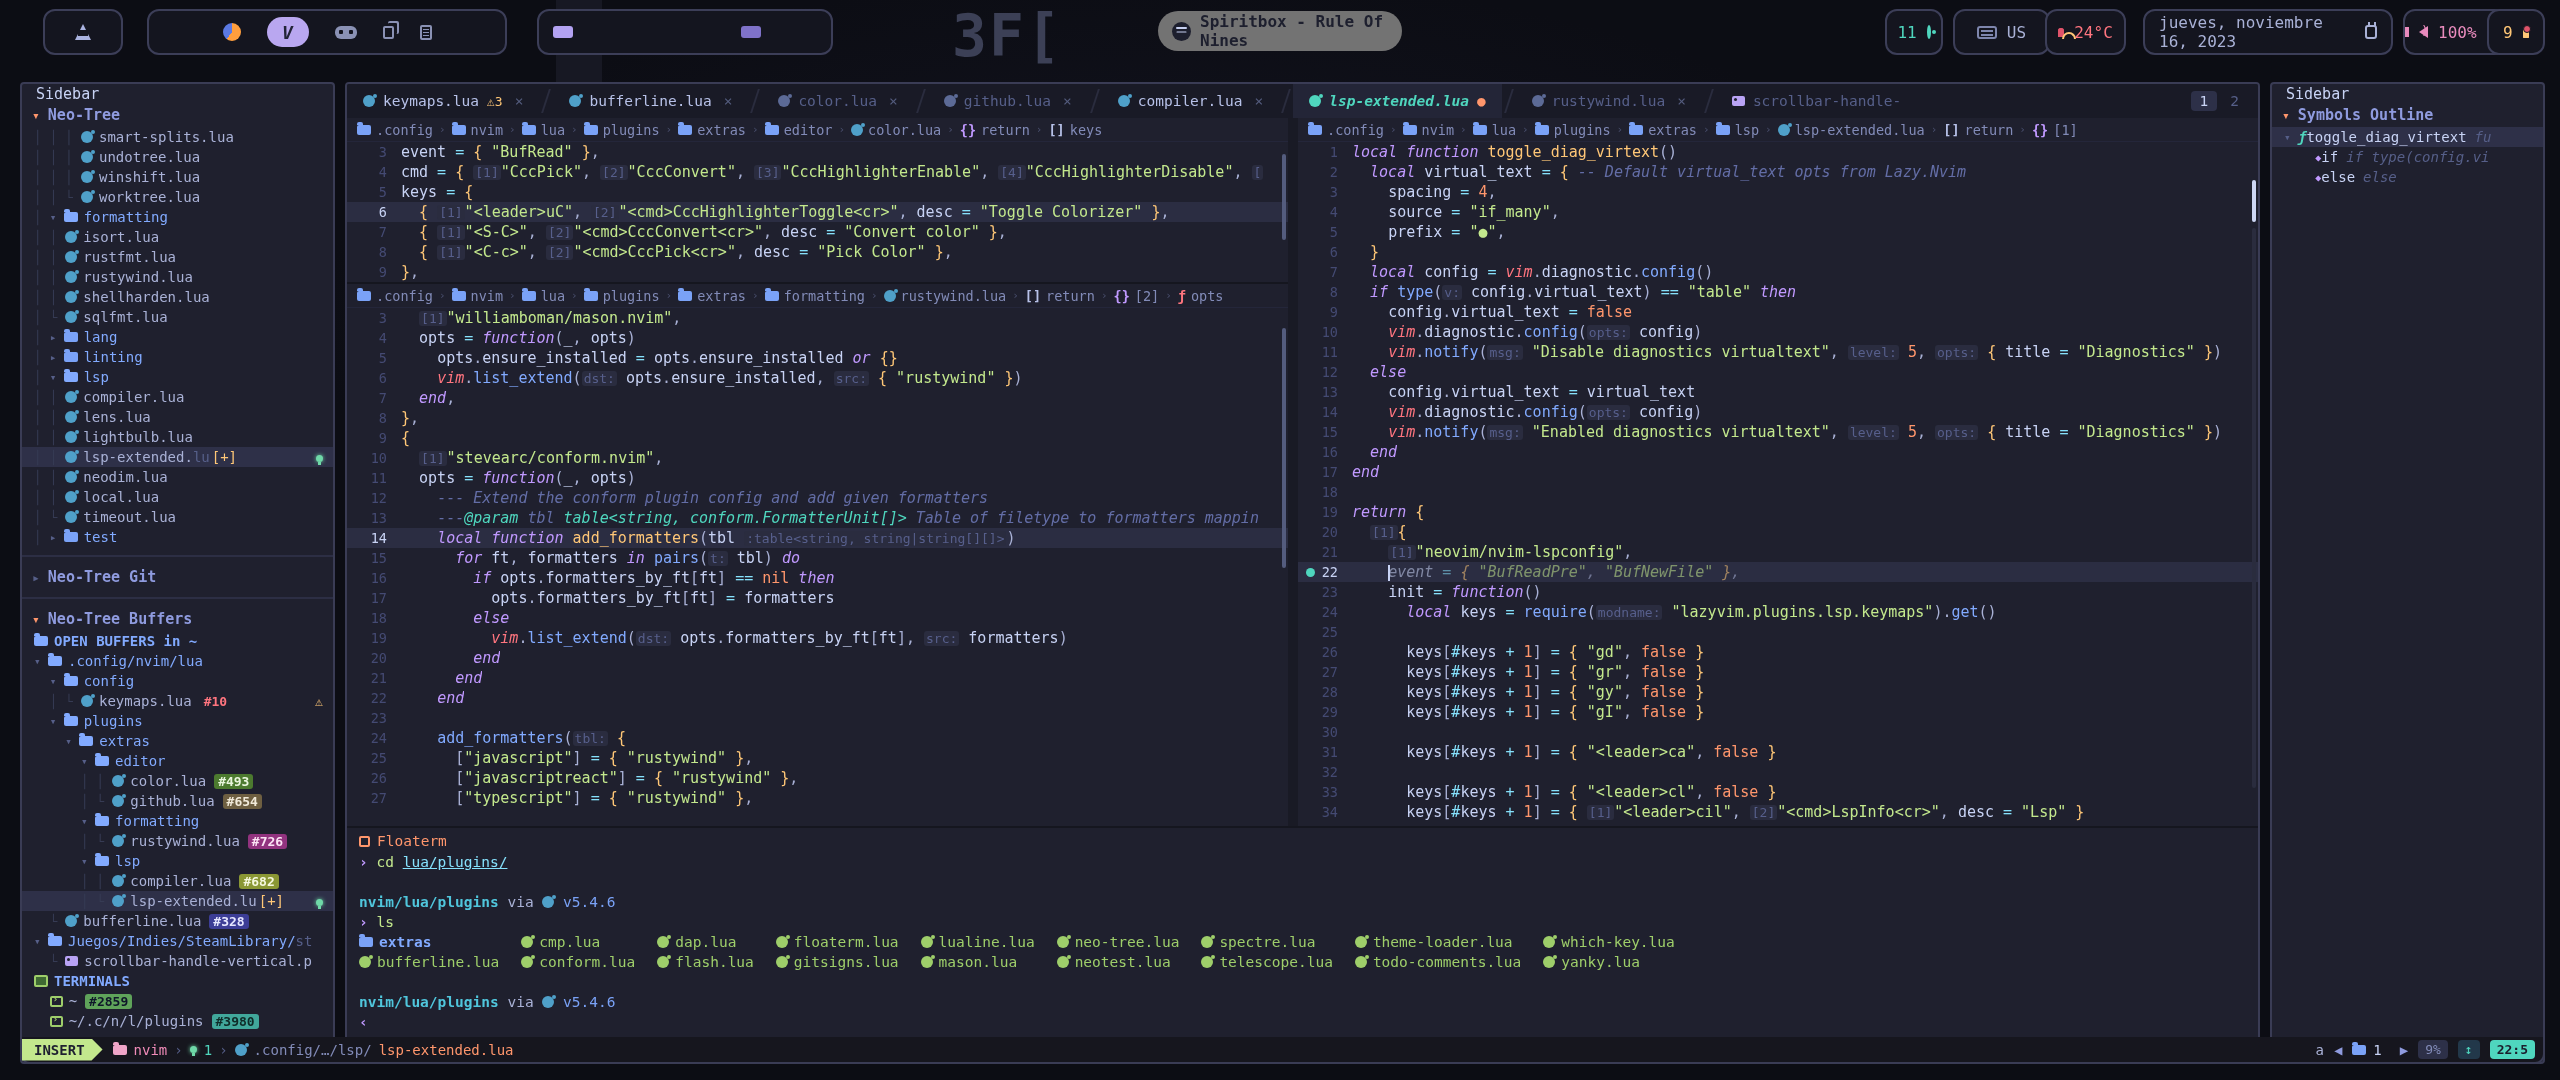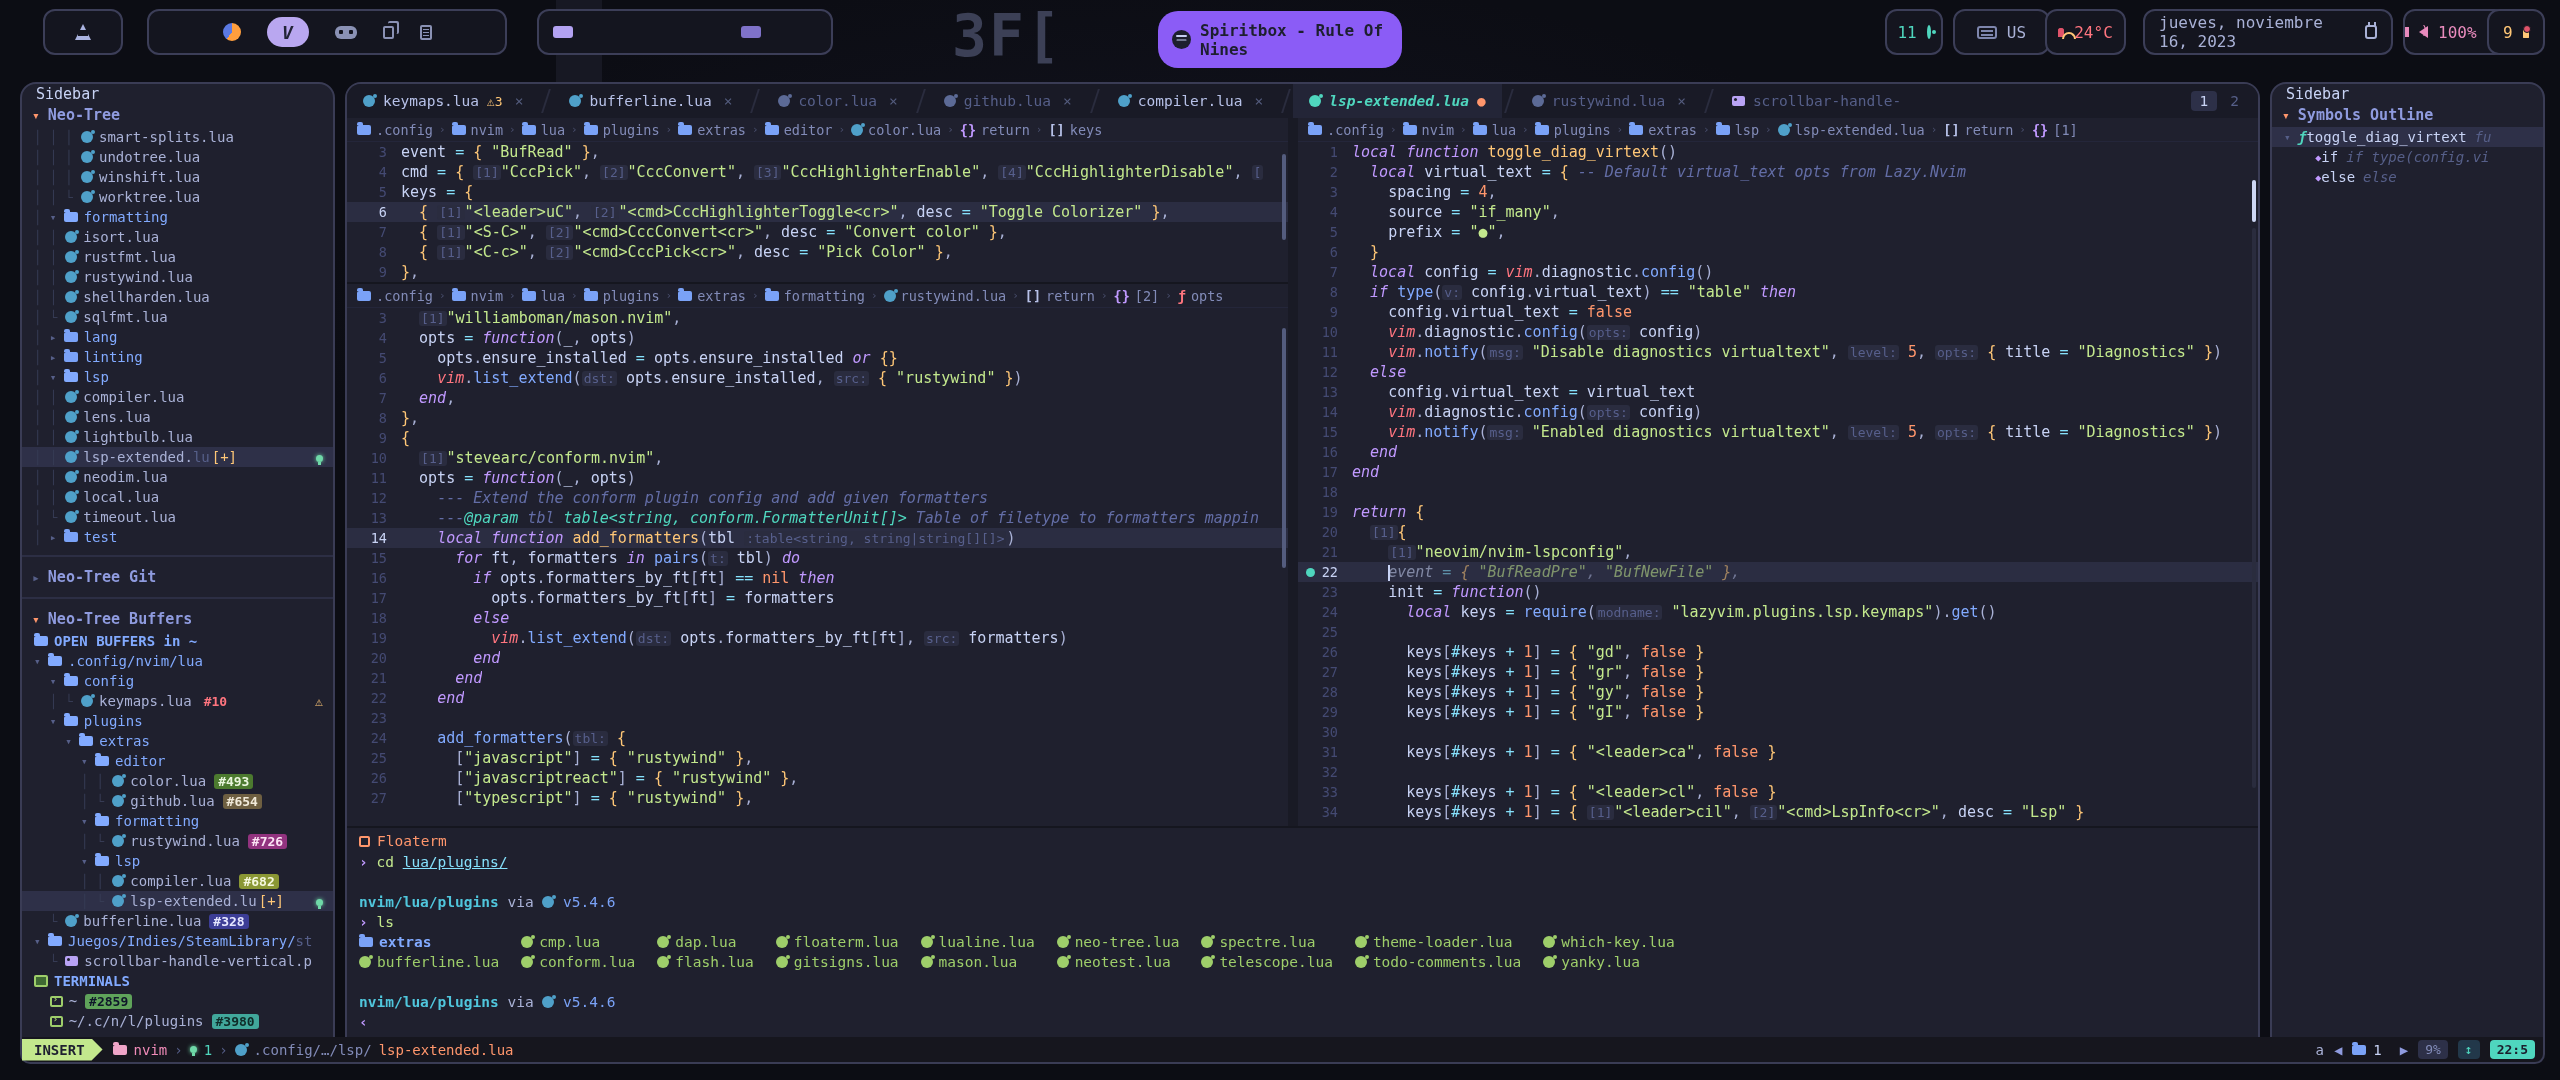--- a/index.html
+++ b/index.html
@@ -13,21 +13,21 @@
   .wall-open { position:absolute; left:1136px; top:88px; font-size:24px; color:#9ba1b8; letter-spacing:5px; font-weight:bold; }
   .wall-red { position:absolute; left:1226px; top:96px; font-size:13px; color:#c3405c; letter-spacing:2px; }
   .wall-pillar { position:absolute; left:556px; top:0; width:46px; height:84px; background:#171823; }
   .wall-dot { position:absolute; border-radius:50%; }
 
   
   .tb-box { position:absolute; top:9px; height:46px; background:#14151f; border:2px solid #3c3e58; border-radius:12px; display:flex; align-items:center; justify-content:center; gap:10px; padding:0 14px; font-size:16px; }
   .tb-launch { left:43px; width:80px; }
   .tb-apps { left:147px; width:360px; gap:26px; }
   .tb-ws { left:537px; width:296px; }
-  .tb-spotify { left:1158px; width:244px; top:11px; height:57px; background:#8b5cf6; border:none; border-radius:20px; color:#1d1f2e; font-weight:bold; font-size:16px; gap:9px; }
+  .tb-spotify { left:1158px; width:244px; top:11px; height:40px; background:#737373; border:none; border-radius:20px; color:#1d1f2e; font-weight:bold; font-size:16px; gap:9px; }
   .tb-right { font-size:16px; }
   .arrow-up { width:0; height:0; border-left:8px solid transparent; border-right:8px solid transparent; border-bottom:16px solid #aab3e0; position:relative; }
   .arrow-up::after { content:""; position:absolute; left:-5px; top:6px; width:10px; height:6px; background:#14151f; }
   .napp-v { background:#b9a7f0; color:#232438; width:42px; height:30px; border-radius:15px; display:flex; align-items:center; justify-content:center; font-weight:bold; font-style:italic; font-size:18px; }
   .ws-mark { width:20px; height:12px; border-radius:3px; background:#b3a2f2; }
   .ws-mark.m2 { background:#7f72c9; margin-left:158px; }
   .spot-ic { width:19px; height:19px; border-radius:50%; background:#1d1f2e; position:relative; flex:none; }
   .spot-ic::before { content:""; position:absolute; left:4px; top:5px; width:11px; height:2px; border-radius:2px; background:#c6cff1; box-shadow:0 4px 0 -0.5px #c6cff1, 0 8px 0 -1px #c6cff1; }
   .c-teal { color:#4fd6be; } .c-lav { color:#a9b1d6; } .c-rose { color:#ff757f; } .c-pink { color:#e98bbd; } .c-yellow { color:#ffc777; }
   .kbd-ic { width:20px; height:13px; border:2px solid #7e86ad; border-radius:3px; position:relative; }
@@ -46,21 +46,21 @@
   .upd-ic { width:14px; height:14px; border:2px solid #4fd6be; border-radius:50%; position:relative; }
   .upd-ic::after { content:""; position:absolute; left:3px; top:3px; width:4px; height:4px; border-radius:50%; background:#4fd6be; }
   .gamepad-ic { width:22px; height:13px; background:#8a91b4; border-radius:6px; position:relative; }
   .gamepad-ic::after { content:""; position:absolute; left:4px; top:4px; width:4px; height:4px; background:#14151f; box-shadow:10px 0 0 #14151f; border-radius:1px; }
   .copy-ic { width:11px; height:13px; border:2px solid #8a91b4; border-radius:2px; position:relative; background:#14151f; box-shadow:4px -4px 0 -1px #14151f, 5px -5px 0 0px #8a91b4; }
   .file-ic { width:12px; height:15px; border:2px solid #8a91b4; border-radius:2px; position:relative; }
   .file-ic::after { content:""; position:absolute; left:1px; top:2px; width:6px; height:1.5px; background:#8a91b4; box-shadow:0 3px 0 #8a91b4, 0 6px 0 #8a91b4; }
   .ff-ic { width:18px; height:18px; border-radius:50%; background:conic-gradient(#ff9e3d 0 60%, #5b79e3 60% 100%); }
 
   
-  .panel { position:absolute; background:#1f202e; border:2px solid #3a3c55; border-radius:16px; overflow:hidden; }
+  .panel { position:absolute; background:#1f202e; border:2px solid #3a3c55; border-radius:4px; overflow:hidden; }
   .sb-left  { left:20px; top:82px; width:315px; height:982px; }
   .editor   { left:345px; top:82px; width:1915px; height:982px; }
   .sb-right { left:2270px; top:82px; width:275px; height:982px; }
 
   
   .sb-title { padding:10px 0 0 14px; font-size:15px; color:#c8d3f5; height:26px; }
   .sec-head { display:flex; align-items:center; gap:8px; padding-left:10px; height:24px; font-size:15px; font-weight:bold; color:#8f9bdf; }
   .sec-chev { color:#ff966c; font-size:13px; }
   .sec-chev.closed { color:#565f89; }
   .trow { display:flex; align-items:center; height:20px; padding-left:12px; font-size:14px; color:#a9b1d6; white-space:nowrap; position:relative; }

